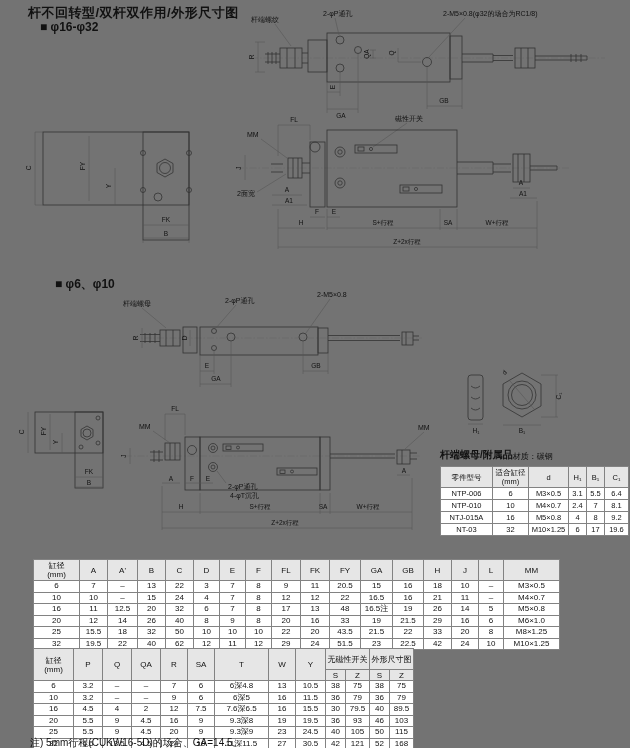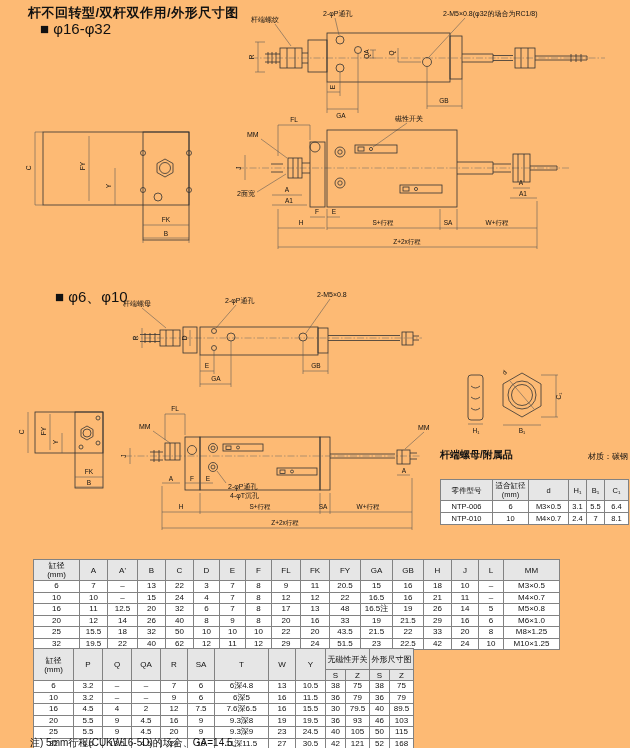--- a/index.html
+++ b/index.html
@@ -1,34 +1,34 @@
 <!DOCTYPE html>
 <html><head>
 <meta charset="utf-8">
 <style>
   html,body{margin:0;padding:0;background:#fff}
-  #root{position:relative;width:630px;height:748px;background:#fdba74;
+  #root{position:relative;width:630px;height:748px;background:#737373;
         font-family:"Liberation Sans",sans-serif;color:#111;overflow:hidden}
   .abs{position:absolute}
   .title{font-size:13px;font-weight:bold;letter-spacing:.5px}
-  .section{font-size:15px;font-weight:normal}
+  .section{font-size:12px;font-weight:bold}
   .footnote{font-size:10px}
   svg{position:absolute;overflow:visible}
   .ln{fill:none;stroke:#333;stroke-width:.8}
   .dim{fill:none;stroke:#555;stroke-width:.55}
   .dash{fill:none;stroke:#666;stroke-width:.5;stroke-dasharray:7 2 1.5 2}
   text{fill:#111;font-size:6.5px;font-family:"Liberation Sans",sans-serif}
   text.ann{font-size:7px}
   table{border-collapse:collapse;table-layout:fixed;background:#fff}
   th,td{border:1px solid #828282;font-size:8px;text-align:center;padding:0;
         line-height:10.5px;height:10.5px;overflow:hidden;font-weight:normal}
   th{background:#e6e6e6;white-space:pre-line;line-height:9px}
   #table1 thead th,#table2 thead tr:first-child th{height:20px}
   #table2 thead tr+tr th{height:10px}
-  #nut-block .nut-head{display:flex;justify-content:space-between;align-items:flex-end;width:188px;margin-bottom:17px}
+  #nut-block .nut-head{display:flex;align-items:flex-end;width:188px;margin-bottom:4px}
   #nut-block .nut-title{font-size:10px;font-weight:bold}
   #nut-block .nut-mat{font-size:8px}
   #nut-table th,#nut-table td{font-size:7.5px;line-height:11px;height:11px}
   #nut-table thead th{height:20px;line-height:9px}
 </style>
 </head>
 <body>
 
 <div id="root">
 
@@ -196,21 +196,21 @@
       <line class="dim" x1="253" y1="241" x2="512" y2="241"></line>
       <line class="dim" x1="253" y1="203" x2="253" y2="243"></line>
         <line class="dim" x1="512" y1="195" x2="512" y2="243"></line>
       <line class="dim" x1="302" y1="203" x2="302" y2="224"></line>
         <line class="dim" x1="415" y1="203" x2="415" y2="224"></line>
         <line class="dim" x1="432" y1="203" x2="432" y2="224"></line>
       <text text-anchor="middle" x="382" y="238">Z+2x行程</text>
     </g>
   </svg>
 
-  <div class="abs section" style="left:55px;top:288px">■ φ6、φ10</div>
+  <div class="abs section" style="left:55px;top:276px">■ φ6、φ10</div>
 
   <svg style="left:20px;top:290px" width="610" height="270" viewBox="0 0 610 270">
 
     <g>
       <line class="dash" x1="112" y1="48" x2="402" y2="48"></line>
       <line class="ln" x1="120" y1="44.5" x2="140" y2="44.5"></line>
         <line class="ln" x1="120" y1="51.5" x2="140" y2="51.5"></line>
       <line class="ln" x1="125" y1="43" x2="125" y2="53"></line>
         <line class="ln" x1="130" y1="43" x2="130" y2="53"></line>
         <line class="ln" x1="135" y1="43" x2="135" y2="53"></line>
@@ -394,20 +394,36 @@
             <td>6.4</td>
           </tr>
           <tr>
             <td>NTP-010</td>
             <td>10</td>
             <td>M4×0.7</td>
             <td>2.4</td>
             <td>7</td>
             <td>8.1</td>
           </tr>
+          <tr>
+            <td>NTJ-015A</td>
+            <td>16</td>
+            <td>M5×0.8</td>
+            <td>4</td>
+            <td>8</td>
+            <td>9.2</td>
+          </tr>
+          <tr>
+            <td>NT-03</td>
+            <td>32</td>
+            <td>M10×1.25</td>
+            <td>6</td>
+            <td>17</td>
+            <td>19.6</td>
+          </tr>
         </tbody>
     </table>
   </div>
 
   <table id="table1" class="abs" style="left:33px;top:559px;width:526px">
     <colgroup>
       <col style="width:46px">
         <col style="width:28px">
         <col style="width:30px">
         <col style="width:28px">

